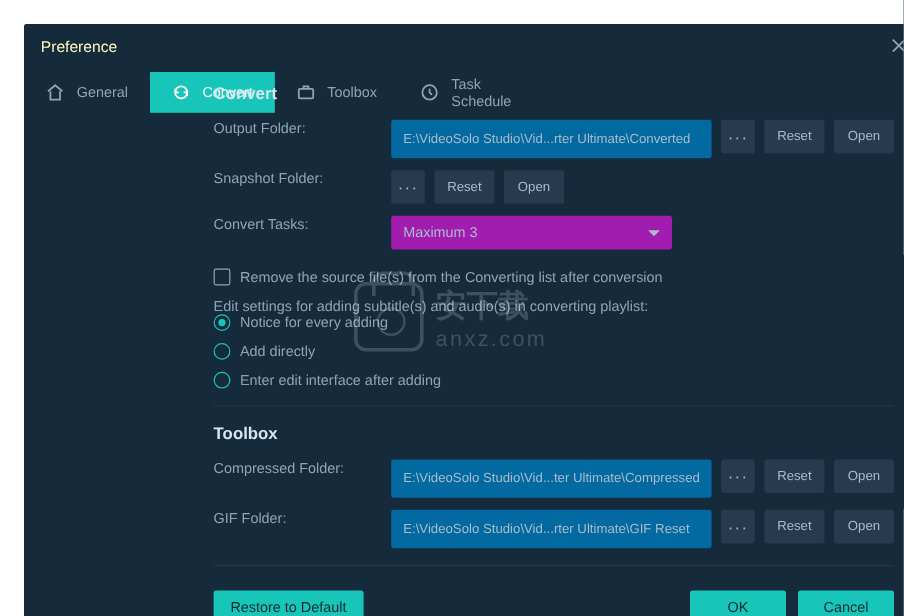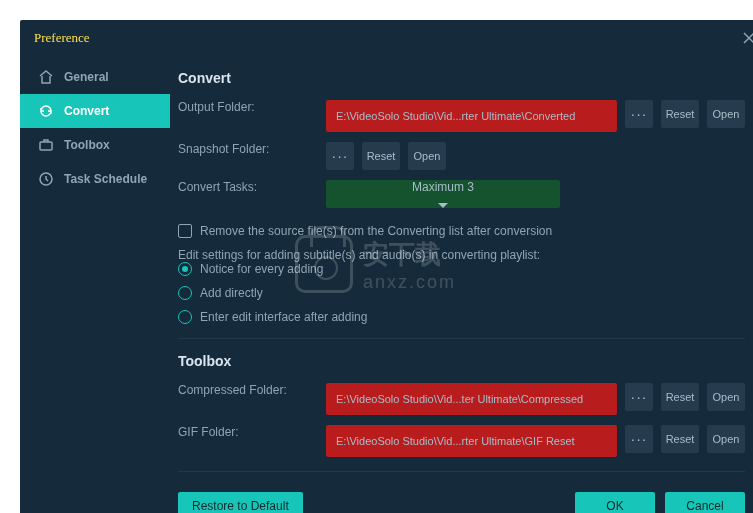--- a/index.html
+++ b/index.html
@@ -15,35 +15,34 @@
       font-size: 12px;
       overflow: hidden;
     }
     .titlebar {
       height: 36px;
       display: flex;
       align-items: center;
       padding: 0 14px;
       justify-content: space-between;
     }
-    .titlebar-title { color: #fde047; font-size: 13px; font-family: Liberation Serif, serif; }
+    .titlebar-title { color: #fef9c3; font-size: 13px; }
     .close-btn {
       width: 20px; height: 20px;
       display: flex; align-items: center; justify-content: center;
       cursor: pointer;
       color: #8fa5b5;
     }
     .close-btn svg { width: 14px; height: 14px; stroke: #8fa5b5; stroke-width: 1.5; }
     .body { flex: 1; display: flex; min-height: 0; }
     .sidebar {
       width: 150px;
       display: flex;
-      flex-direction: column;
+      flex-direction: row;
       padding-top: 4px;
-      font-weight: bold;
     }
     .sidebar-item {
       display: flex;
       align-items: center;
       gap: 10px;
       padding: 0 18px;
       height: 34px;
       cursor: pointer;
       color: #8fa5b5;
       font-size: 12px;
@@ -73,21 +72,21 @@
       margin-bottom: 10px;
     }
     .row-label {
       width: 140px;
       color: #8fa5b5;
       font-size: 12px;
       flex-shrink: 0;
     }
     .path-field {
       flex: 1;
-      background: #b91c1c;
+      background: #0369a1;
       height: 28px;
       display: flex;
       align-items: center;
       padding: 16px 10px;
       color: #a8bccb;
       font-size: 11px;
       border-radius: 2px;
       min-width: 0;
       white-space: nowrap;
       overflow: hidden;
@@ -96,41 +95,40 @@
       width: 28px; height: 28px;
       background: #263b4d;
       display: flex; align-items: center; justify-content: center;
       cursor: pointer;
       border-radius: 2px;
       color: #a8bccb;
       font-size: 14px;
       letter-spacing: 1px;
     }
     .small-btn {
-      width: 38px; height: 28px;
+      width: 50px; height: 28px;
       background: #263b4d;
       display: flex; align-items: center; justify-content: center;
       cursor: pointer;
       border-radius: 2px;
       color: #a8bccb;
       font-size: 11px;
     }
     .select-field {
       width: 234px;
-      background: #14532d;
+      background: #a21caf;
       height: 28px;
       display: flex;
       align-items: center;
       padding: 0 10px;
       color: #a8bccb;
       font-size: 12px;
       border-radius: 2px;
       justify-content: space-between;
       cursor: pointer;
-      flex-direction: column;
     }
     .select-field .chev { width: 0; height: 0; border-left: 5px solid transparent; border-right: 5px solid transparent; border-top: 5px solid #a8bccb; }
     .checkbox-row, .radio-row {
       display: flex;
       align-items: center;
       gap: 8px;
       margin-bottom: 10px;
       color: #8fa5b5;
       font-size: 12px;
       cursor: pointer;

